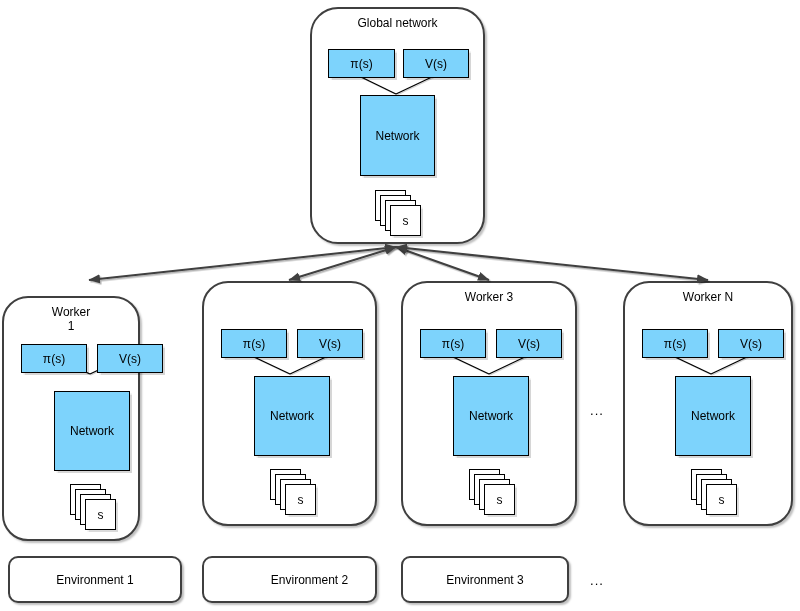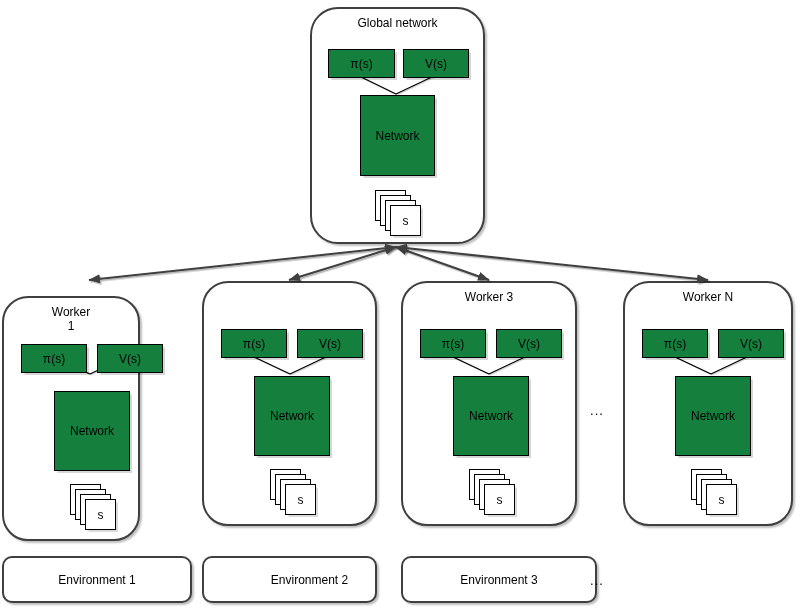--- a/index.html
+++ b/index.html
@@ -21,21 +21,21 @@
   .g-w1{ left:2px;   top:296px; width:138px; height:245px; }
   .g-w2{ left:202px; top:281px; width:175px; height:245px; }
   .g-w3{ left:401px; top:281px; width:176px; height:245px;padding-left:12px; }
   .g-wn{ left:623px; top:281px; width:170px; height:245px; }
 
   .group-title{
     position:absolute; top:7px; left:0; right:0; text-align:center;
     white-space:pre-line; line-height:14px; z-index:10;
   }
   .inner{
-    position:absolute; background:#15803d; border:1px solid #000;
+    position:absolute; background:#7dd3fc; border:1px solid #000;
     display:flex; align-items:center; justify-content:center; z-index:10;
     box-shadow:1.5px 1.5px 1px rgba(0,0,0,0.16);
   }
   .pi{ left:17px; top:46px; width:66px; height:29px; }
   .v { left:93px; top:46px; width:66px; height:29px; }
   .net{ left:50px; top:93px; width:76px; height:80px; }
   .g-global .pi{ left:16px; top:40px; width:67px; }
   .g-global .v { left:91px; top:40px; width:66px; }
   .g-global .net{ left:48px; top:86px; width:75px; height:81px; }
 
@@ -47,22 +47,22 @@
     left:15px; top:15px; z-index:10; display:flex; align-items:center; justify-content:center;
     box-shadow:1.5px 1.5px 1px rgba(0,0,0,0.14);
   }
 
   .env{
     position:absolute; top:556px; height:47px; background:#fff;
     border:2px solid #3f3f3f; border-radius:10px;
     box-shadow:2px 2px 2px rgba(0,0,0,0.25);
     display:flex; align-items:center; justify-content:center; z-index:1;
   }
-  .e1{ left:2px; width:190px; } .e2{ left:202px; width:175px;padding-left:40px; }
-  .e3{ left:401px; width:196px; } .en{ left:623px; width:170px; }
+  .e1{ left:8px; width:174px; } .e2{ left:202px; width:175px;padding-left:40px; }
+  .e3{ left:401px; width:168px;border-radius:9px; } .en{ left:623px; width:170px; }
 
   .dots{ position:absolute; width:32px; text-align:center; z-index:10; font-size:13px; letter-spacing:1px; }
   .dots-w{ left:581px; top:403px; }
   .dots-e{ left:581px; top:573px; }
 </style>
 </head>
 <body>
 
 <div class="canvas">
 

